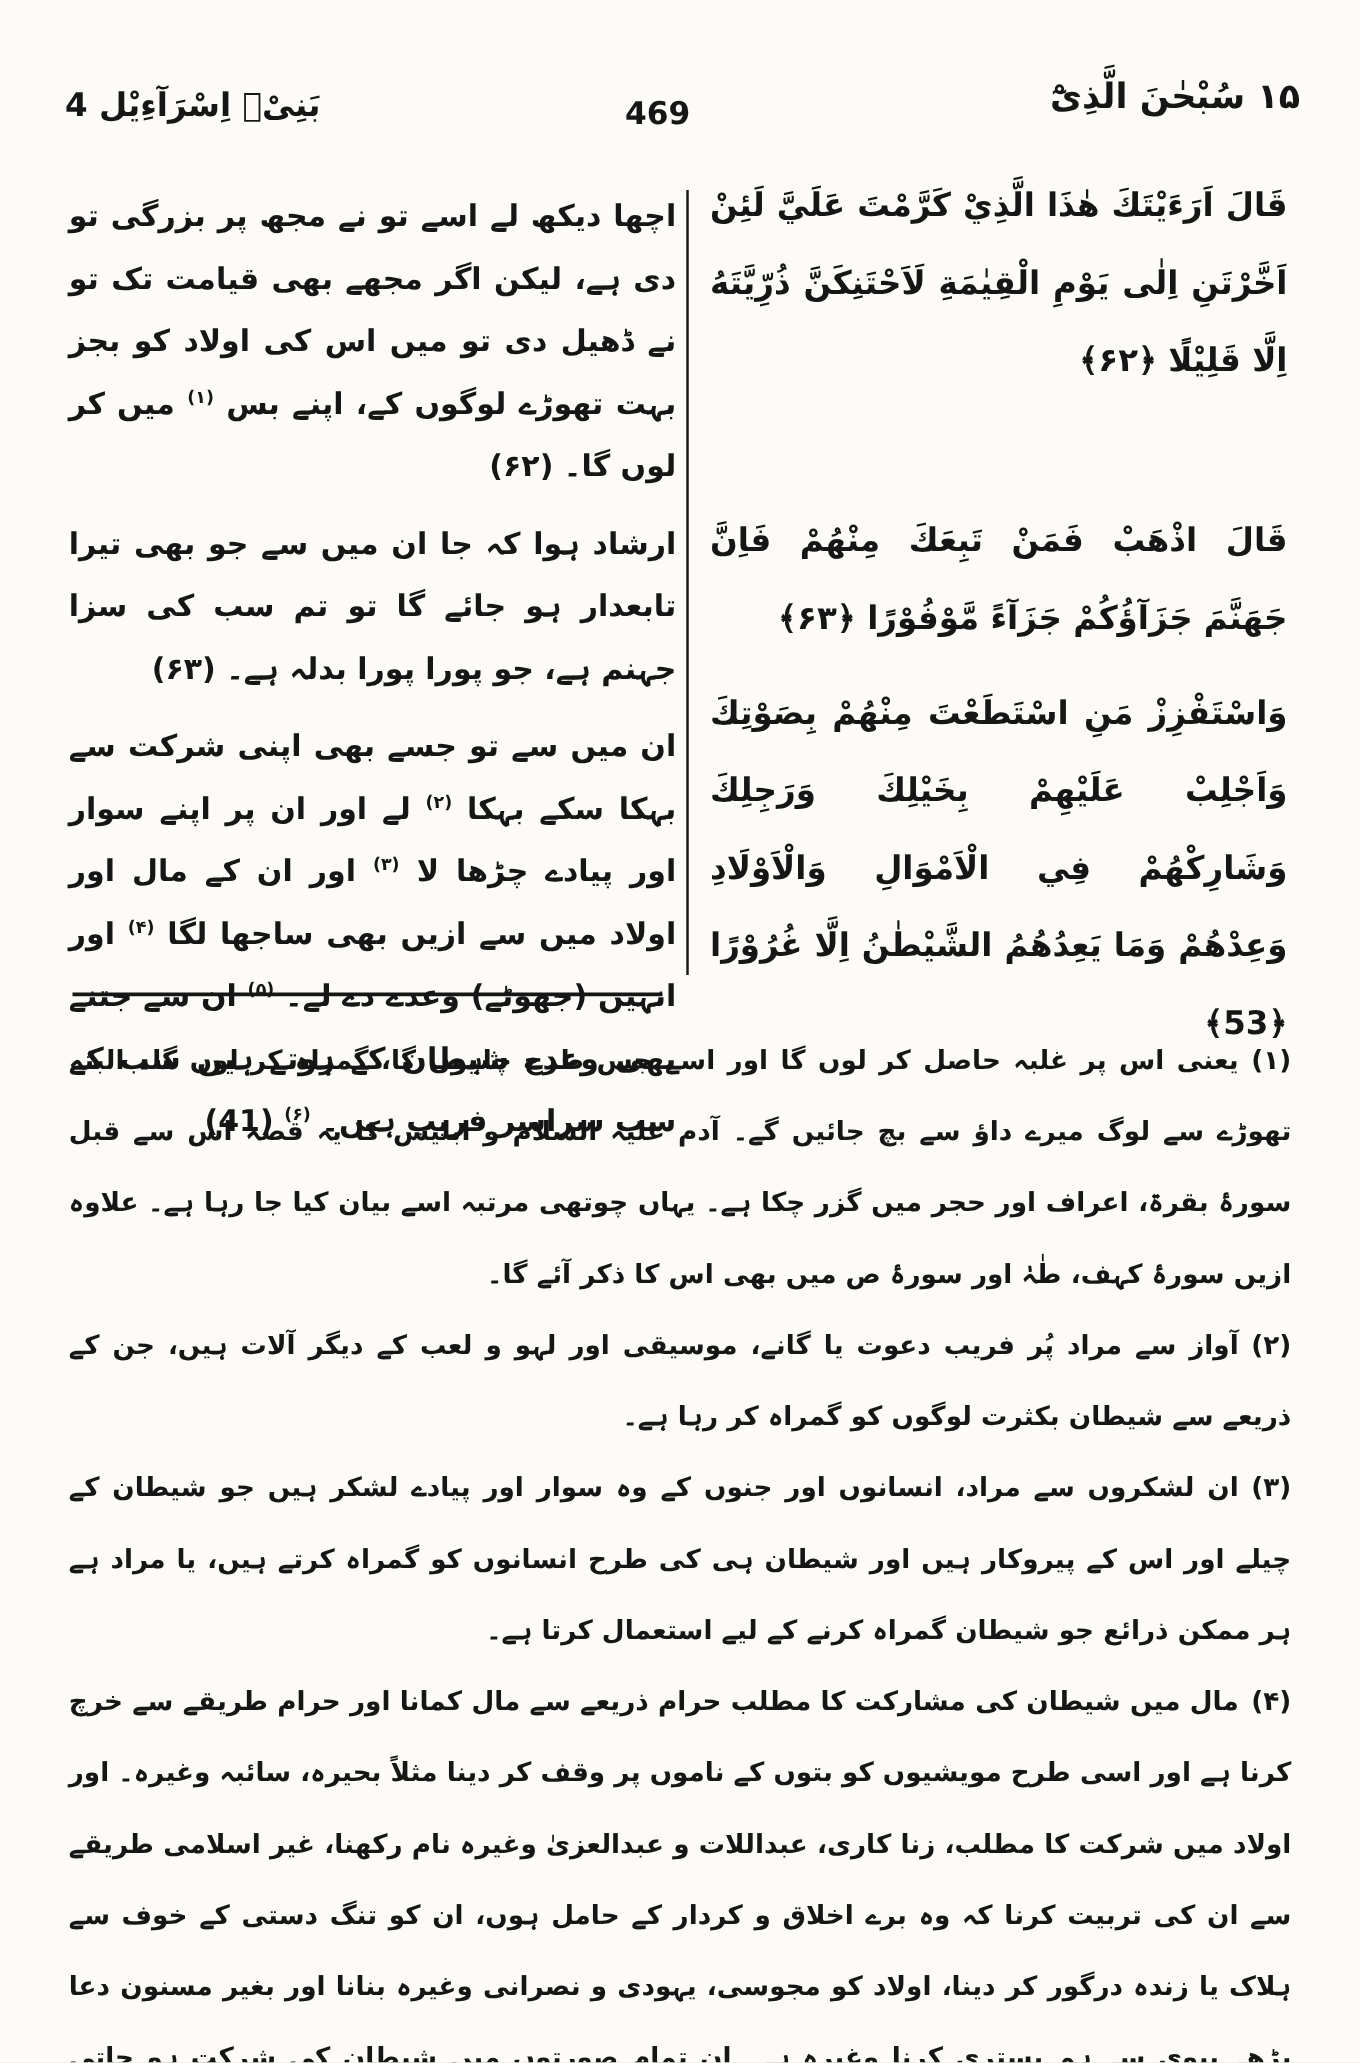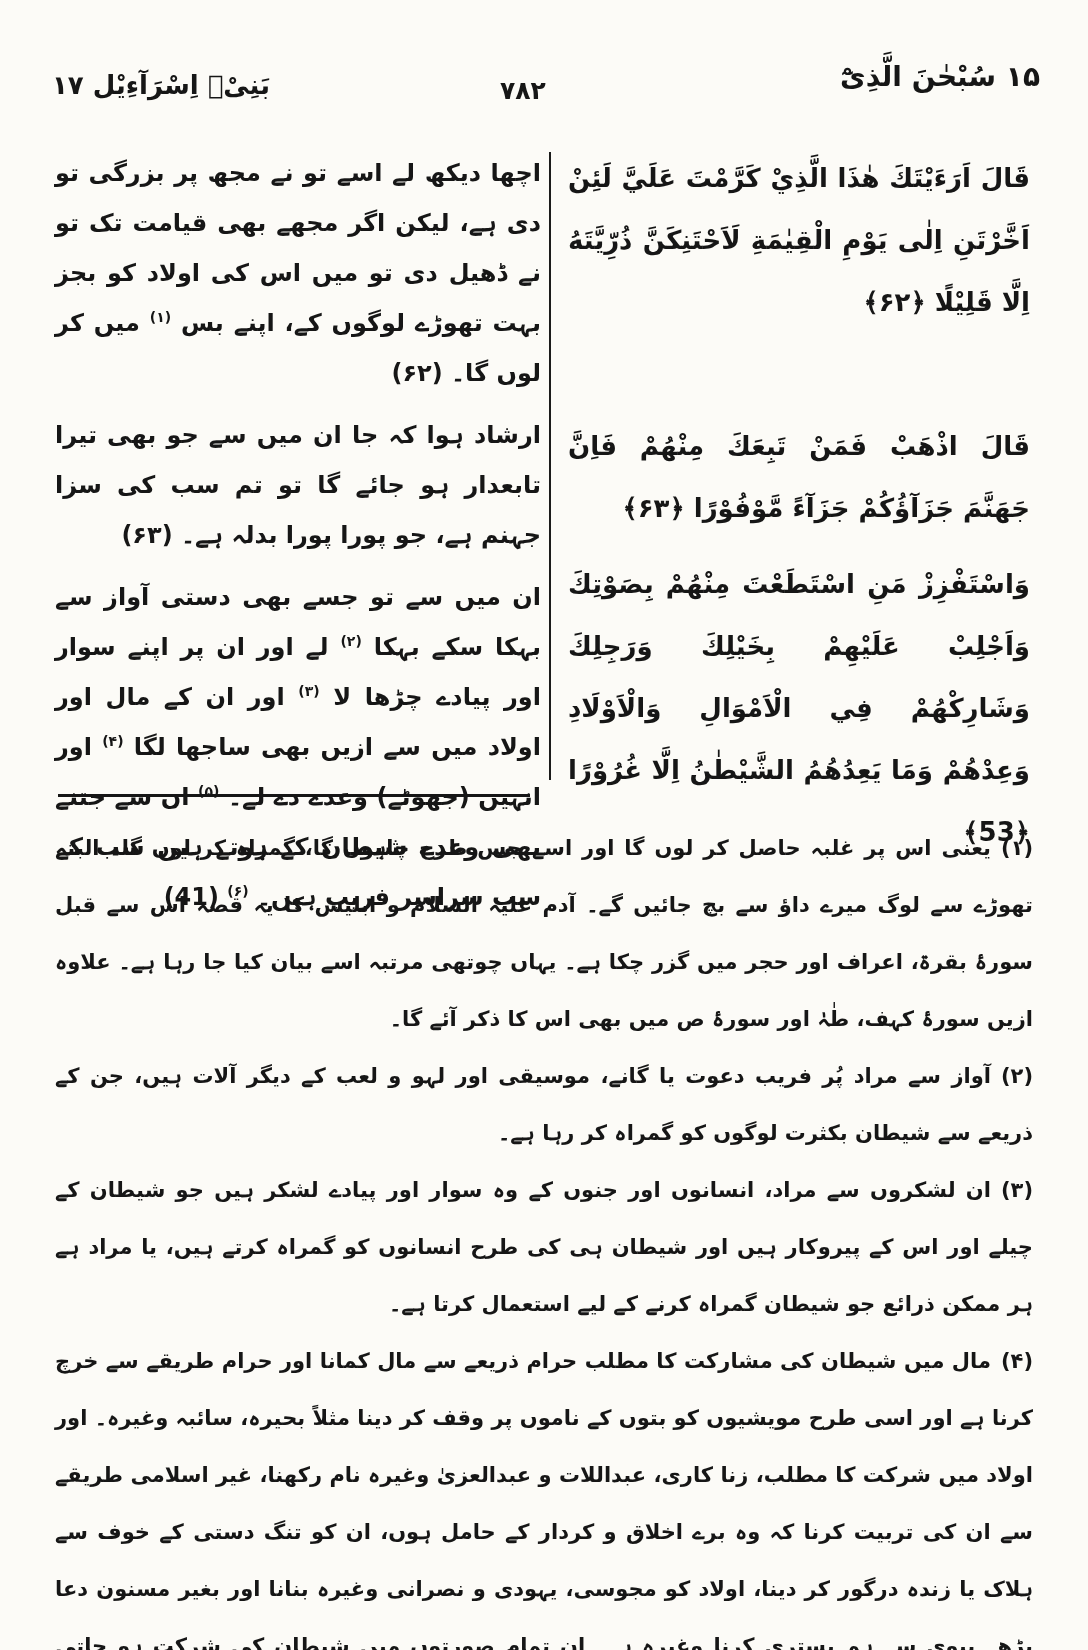--- a/index.html
+++ b/index.html
@@ -20,21 +20,21 @@
   .header-center{
     position:absolute;top:76px;left:500px;
     font-size:25px;font-weight:bold;
   }
   .header-right{
     position:absolute;top:60px;right:48px;
     font-size:28px;font-weight:bold;direction:rtl;white-space:nowrap;
   }
   
   .arabic-col{
-    position:absolute;top:147px;right:58px;width:462px;
+    position:absolute;top:134px;right:58px;width:462px;
     direction:rtl;text-align:justify;
     font-size:26px;font-weight:bold;line-height:62px;
   }
   .verse{margin:0;}
   .verse-62{margin-bottom:82px;}
   .verse-63{margin-bottom:14px;}
   
   .vdivider{
     position:absolute;top:152px;left:549px;
     width:2px;height:628px;background:#1b1b1b;
@@ -62,38 +62,38 @@
     font-size:21px;font-weight:bold;line-height:57px;
   }
   .footnote{margin:0;}
   .fn-marker{margin-left:10px;}
 </style>
 </head>
 <body>
 
 <div class="page">
 
-  <div class="header-left">بَنِیْۤ اِسْرَآءِیْل ۱۷</div>
-  <div class="header-center">۷۸۲</div>
+  <div class="header-left">بَنِیْۤ اِسْرَآءِیْل 4</div>
+  <div class="header-center">469</div>
   <div class="header-right">۱۵ سُبْحٰنَ الَّذِیْٓ</div>
 
   <div class="arabic-col">
     <p class="verse verse-62">قَالَ اَرَءَيْتَكَ هٰذَا الَّذِيْ كَرَّمْتَ عَلَيَّ لَئِنْ اَخَّرْتَنِ اِلٰى يَوْمِ الْقِيٰمَةِ لَاَحْتَنِكَنَّ ذُرِّيَّتَهُ اِلَّا قَلِيْلًا ﴿۶۲﴾</p>
     <p class="verse verse-63">قَالَ اذْهَبْ فَمَنْ تَبِعَكَ مِنْهُمْ فَاِنَّ جَهَنَّمَ جَزَآؤُكُمْ جَزَآءً مَّوْفُوْرًا ﴿۶۳﴾</p>
     <p class="verse verse-64">وَاسْتَفْزِزْ مَنِ اسْتَطَعْتَ مِنْهُمْ بِصَوْتِكَ وَاَجْلِبْ عَلَيْهِمْ بِخَيْلِكَ وَرَجِلِكَ وَشَارِكْهُمْ فِي الْاَمْوَالِ وَالْاَوْلَادِ وَعِدْهُمْ وَمَا يَعِدُهُمُ الشَّيْطٰنُ اِلَّا غُرُوْرًا ﴿53﴾</p>
   </div>
 
   <div class="vdivider"></div>
 
   <div class="urdu-col">
     <p><span>اچھا دیکھ لے اسے تو نے مجھ پر بزرگی تو دی ہے، لیکن اگر مجھے بھی قیامت تک تو نے ڈھیل دی تو میں اس کی اولاد کو بجز بہت تھوڑے لوگوں کے، اپنے بس</span>
       <span class="fn-ref">(۱)</span>
       <span>میں کر لوں گا۔ (۶۲)</span></p>
     <p><span>ارشاد ہوا کہ جا ان میں سے جو بھی تیرا تابعدار ہو جائے گا تو تم سب کی سزا جہنم ہے، جو پورا پورا بدلہ ہے۔ (۶۳)</span></p>
-    <p><span>ان میں سے تو جسے بھی دستی آواز سے بہکا سکے بہکا</span>
+    <p><span>ان میں سے تو جسے بھی اپنی شرکت سے بہکا سکے بہکا</span>
       <span class="fn-ref">(۲)</span>
       <span>لے اور ان پر اپنے سوار اور پیادے چڑھا لا</span>
       <span class="fn-ref">(۳)</span>
       <span>اور ان کے مال اور اولاد میں سے ازیں بھی ساجھا لگا</span>
       <span class="fn-ref">(۴)</span>
       <span>اور انہیں (جھوٹے) وعدے دے لے۔</span>
       <span class="fn-ref">(۵)</span>
       <span>ان سے جتنے بھی وعدے شیطان کے ہوتے ہیں سب کے سب سراسر فریب ہیں۔</span>
       <span class="fn-ref">(۶)</span>
       <span>(41)</span></p>

